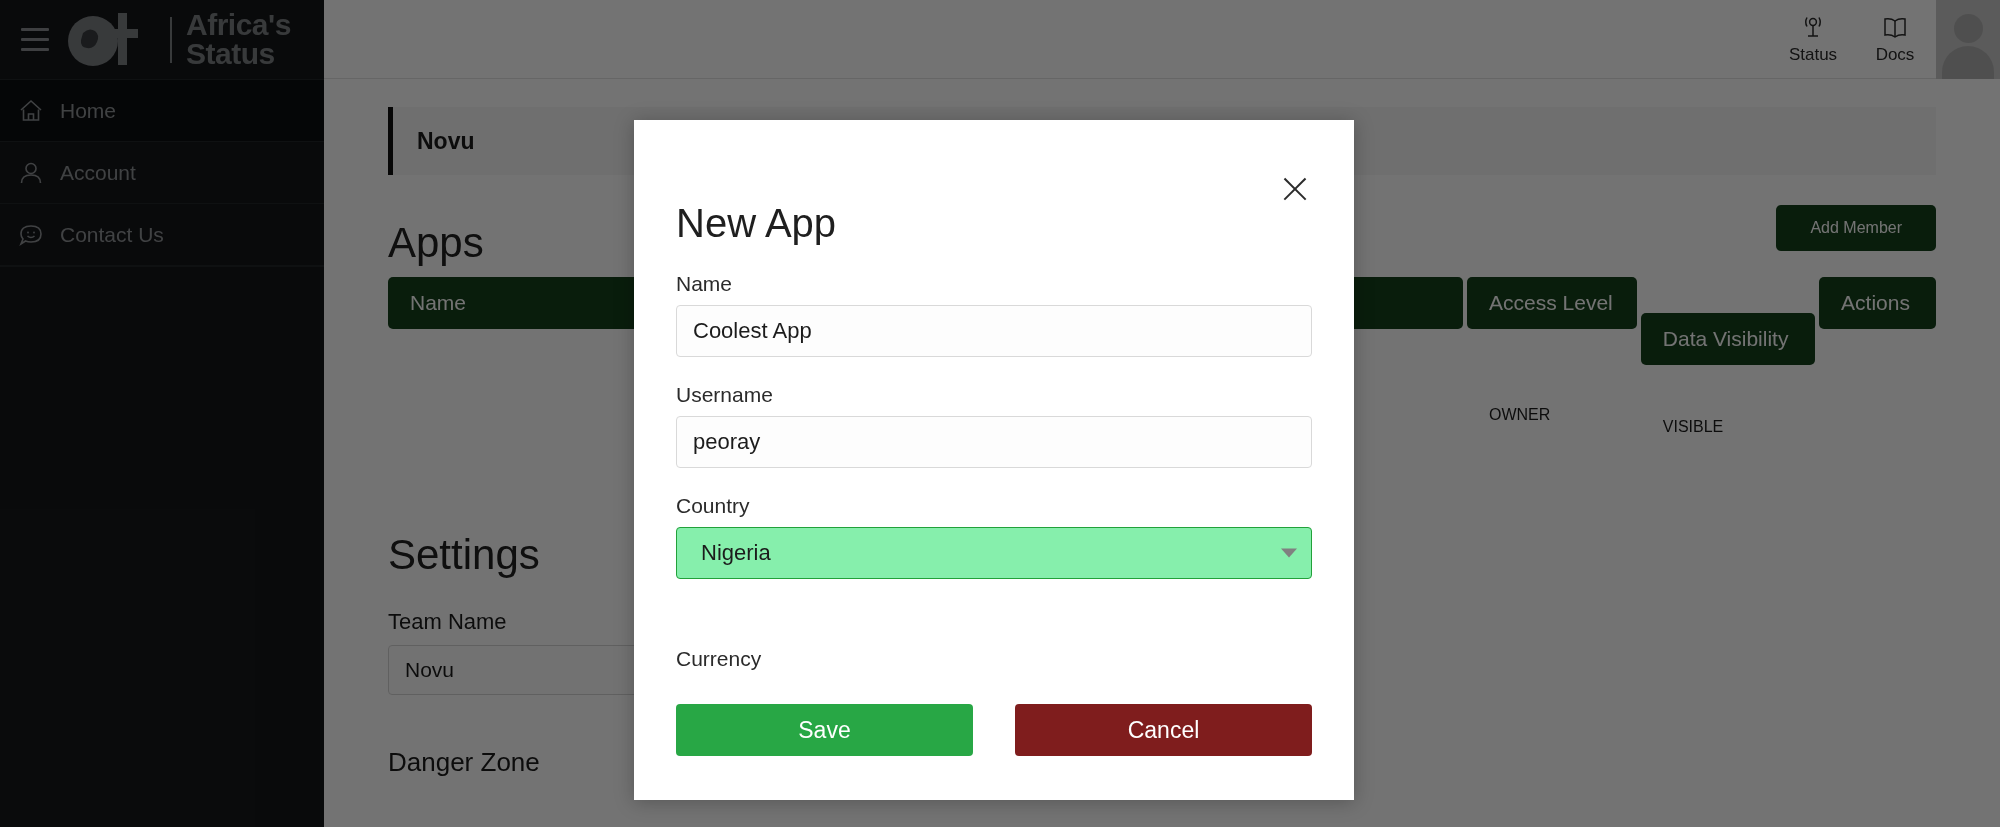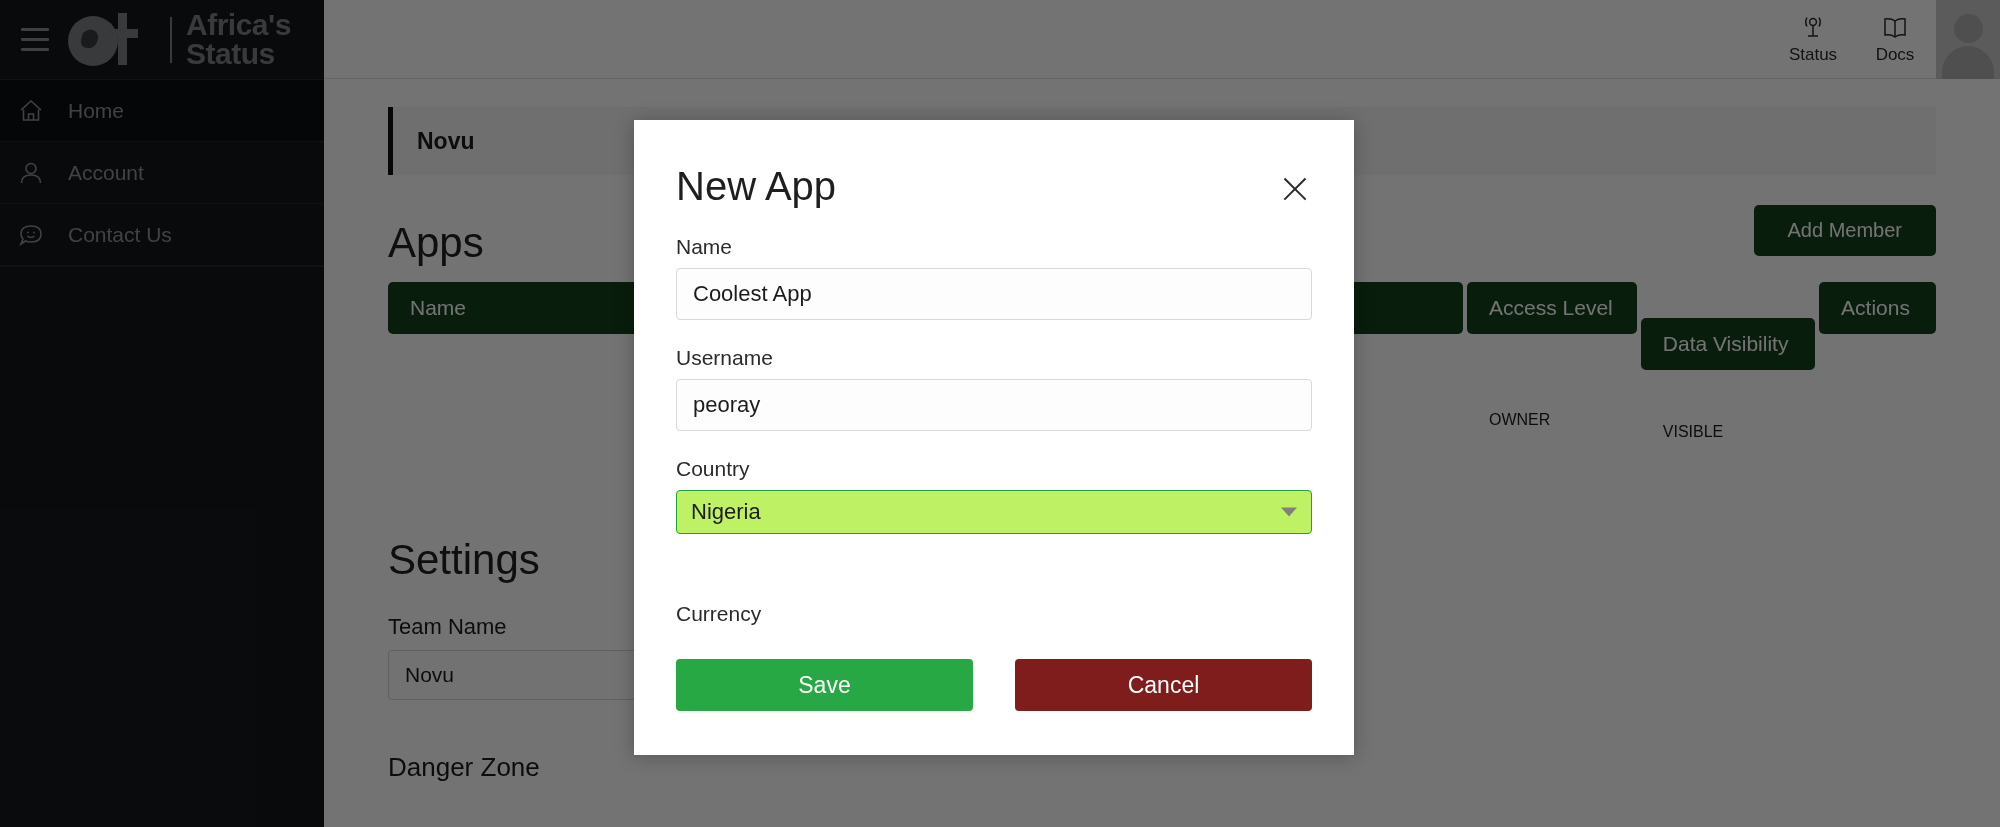--- a/index.html
+++ b/index.html
@@ -33,21 +33,21 @@
   .brand-mark { position: relative; width: 90px; height: 58px; }
   .brand-mark svg { position: absolute; top: 0; left: 0; }
   .brand-divider { width: 2px; height: 46px; background: #7d8084; margin: 0 4px; }
   .brand-text {
     color: #7d8084; font-size: 30px; line-height: 0.95;
     font-weight: bold; letter-spacing: -0.5px;
     font-family: "Liberation Sans", sans-serif;
   }
 
   .nav-item {
-    display: flex; align-items: center; gap: 20px;
+    display: flex; align-items: center; gap: 12px;
     height: 62px; padding-left: 14px;
     border-top: 1px solid #232629;
     color: #8f9296; font-size: 21px;
     font-family: "Liberation Sans", sans-serif;
     cursor: pointer;
   }
   .nav-item.active { background: #0d0f10; }
   .nav-ico { width: 34px; display: flex; justify-content: center; align-items: center; }
   .nav-ico svg { display: block; }
 
@@ -98,21 +98,21 @@
   }
 
   .apps-head {
     display: flex; align-items: center; justify-content: space-between;
     padding: 0 64px;
     margin-top: -62px;
   }
   .btn-addmember {
     background: #14401b; color: #ffffff;
     border: none; border-radius: 5px;
-    padding: 14px 34px; font-size: 20px; cursor: pointer;
+    padding: 14px 34px; font-size: 16px; cursor: pointer;
     font-family: "Liberation Sans", sans-serif;
   }
 
   .table-wrap { margin: 26px 64px 0 64px; }
   .table-head { display: flex; gap: 4px; }
   .th {
     background: #14401b; color: #ffffff;
     border-radius: 5px;
     height: 52px; display: flex; align-items: center;
     padding: 0 22px; font-size: 21px;
@@ -182,20 +182,21 @@
     width: 720px;
     background: #ffffff;
     z-index: 20;
     padding: 44px 42px 44px 42px;
     box-shadow: 0 2px 18px rgba(0,0,0,0.25);
   }
   .modal-header { display: flex; align-items: flex-start; justify-content: space-between; }
   .modal-title {
     font-size: 40px; color: #1f1f1f; font-weight: normal;
     font-family: "Liberation Sans", sans-serif;
+    margin-top: 37px;
   }
   .modal-close {
     width: 34px; height: 34px; margin-top: 8px;
     cursor: pointer; position: relative; flex: 0 0 34px;
   }
   .modal-close::before, .modal-close::after {
     content: ""; position: absolute; left: 2px; top: 16px;
     width: 30px; height: 2.2px; background: #2b2b2b;
   }
   .modal-close::before { transform: rotate(45deg); }
@@ -209,24 +210,24 @@
   .minput {
     width: 100%; height: 52px;
     border: 1px solid #d9d9d9; border-radius: 4px;
     background: #fdfdfd; color: #1c1c1c;
     font-size: 22px; padding: 0 16px;
     font-family: "Liberation Sans", sans-serif;
   }
   .modal-grid { display: flex; gap: 42px; flex-direction: column; }
   .modal-col { flex: 1; min-width: 0; }
   .mselect {
-    position: relative; width: 100%; height: 44px;
+    position: relative; width: 100%; height: 52px;
     border: 1px solid #d9d9d9; border-radius: 4px;
-    background: #bef264; display: flex; align-items: center;
-    padding: 0 14px; cursor: pointer;
+    background: #86efac; display: flex; align-items: center;
+    padding: 0 24px; cursor: pointer;
   }
   .mselect.focused { border-color: #22a13a; }
   .mselect-value {
     font-size: 22px; color: #1c1c1c;
     font-family: "Liberation Sans", sans-serif;
   }
   .mselect-arrow {
     position: absolute; right: 14px; top: 50%;
     transform: translateY(-50%);
     width: 0; height: 0;

